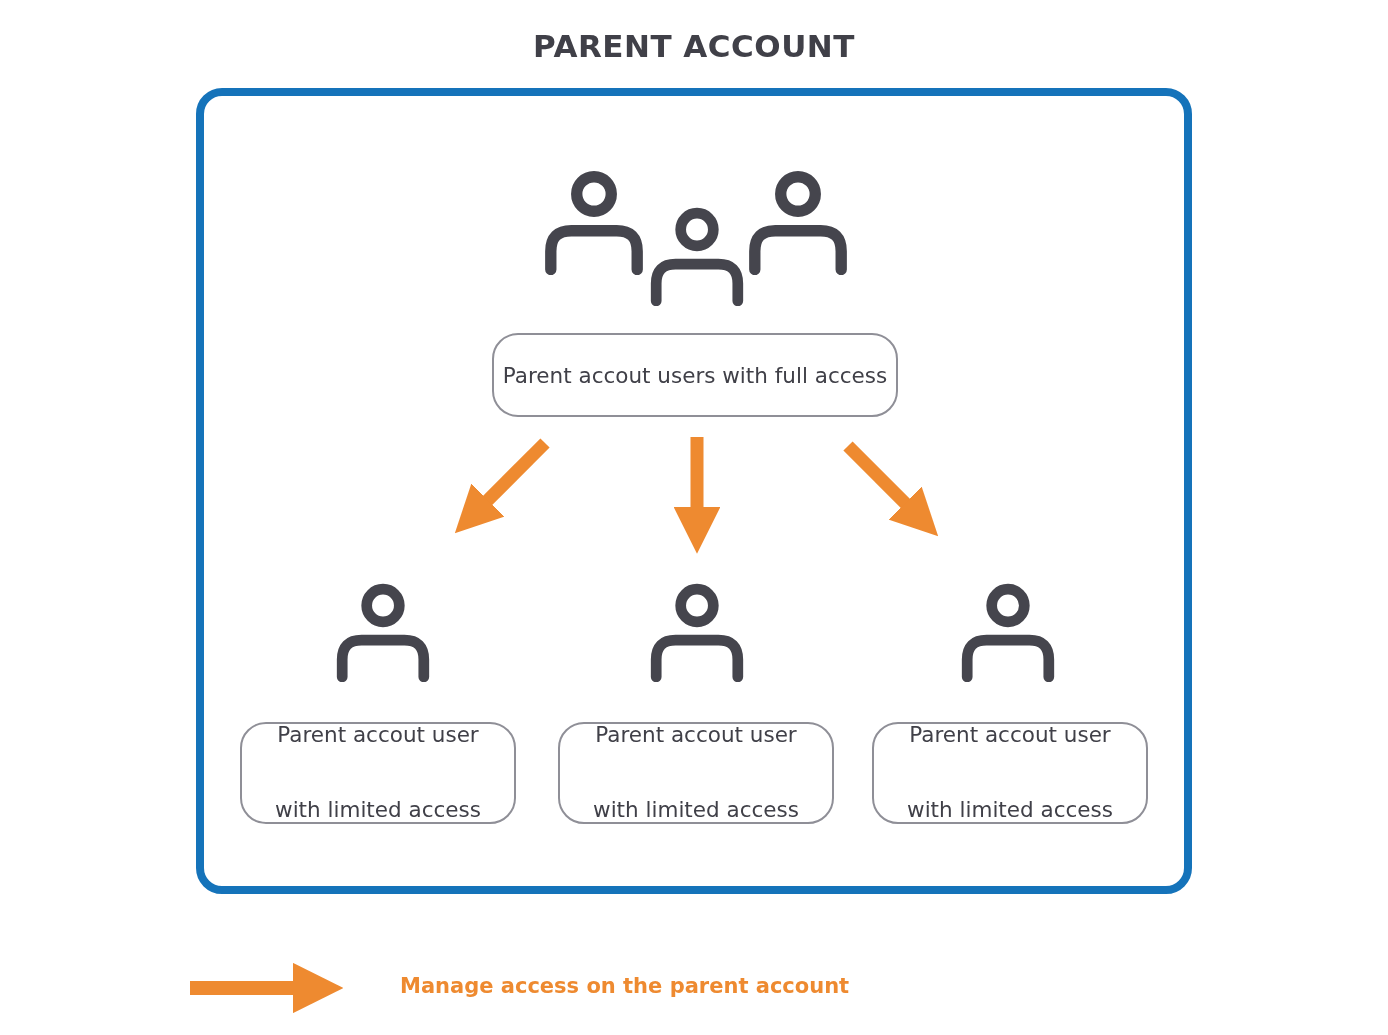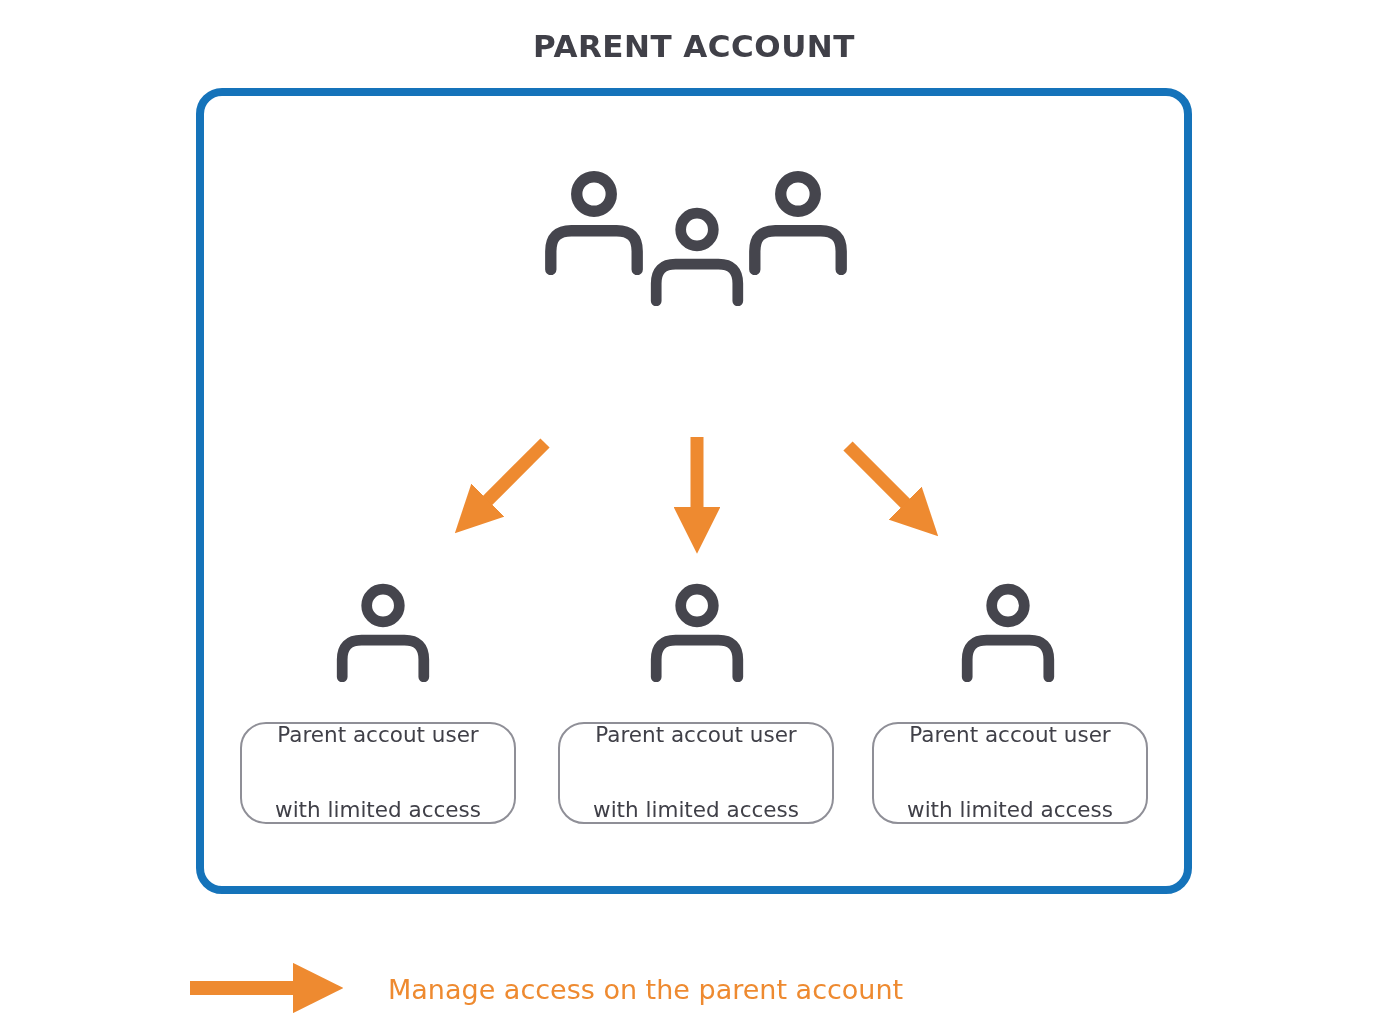--- a/index.html
+++ b/index.html
@@ -43,22 +43,22 @@
   .pill.limited.pos-0{left:240px;}
   .pill.limited.pos-1{left:558px;}
   .pill.limited.pos-2{left:872px;}
   .arrow-layer{
     position:absolute;left:0;top:0;width:1388px;height:1035px;pointer-events:none;
   }
   .o-arrow{stroke:var(--accent-orange);stroke-width:13;fill:none;}
   .o-arrow.thick{stroke-width:14;}
   marker polygon{fill:var(--accent-orange);}
   .legend-label{
-    position:absolute;left:388px;top:974px;
-    font-size:27px;font-weight:normal;color:var(--accent-orange);
+    position:absolute;left:400px;top:974px;
+    font-size:21px;font-weight:bold;color:var(--accent-orange);
   }
   .hidden-defs{position:absolute;width:0;height:0;overflow:hidden;}
 </style>
 </head>
 <body>
 
 <svg class="hidden-defs" aria-hidden="true">
   <defs>
     <symbol id="person-shape" viewBox="0 0 100 100">
       <circle cx="50" cy="25" r="16"></circle>
@@ -79,20 +79,23 @@
   <svg class="person" style="left:540px;top:167px;" width="108" height="112" viewBox="0 0 100 100" preserveAspectRatio="xMidYMin meet">
     <use href="#person-shape"></use>
   </svg>
   <svg class="person" style="left:744px;top:167px;" width="108" height="112" viewBox="0 0 100 100" preserveAspectRatio="xMidYMin meet">
     <use href="#person-shape"></use>
   </svg>
   <svg class="person" style="left:646px;top:204px;" width="102" height="106" viewBox="0 0 100 100" preserveAspectRatio="xMidYMin meet">
     <use href="#person-shape"></use>
   </svg>
 
+  <div class="pill full">
+    <span>Parent accout users with full access</span>
+  </div>
 
   <svg class="arrow-layer" viewBox="0 0 1388 1035">
     <line class="o-arrow" x1="545" y1="443" x2="478" y2="510" marker-end="url(#ah)"></line>
     <line class="o-arrow" x1="697" y1="437" x2="697" y2="521" marker-end="url(#ah)"></line>
     <line class="o-arrow" x1="848" y1="446" x2="915" y2="513" marker-end="url(#ah)"></line>
     <line class="o-arrow thick" x1="190" y1="988" x2="308" y2="988" marker-end="url(#ah)"></line>
   </svg>
 
   <svg class="person" style="left:332px;top:580px;" width="102" height="106" viewBox="0 0 100 100" preserveAspectRatio="xMidYMin meet">
     <use href="#person-shape"></use>

